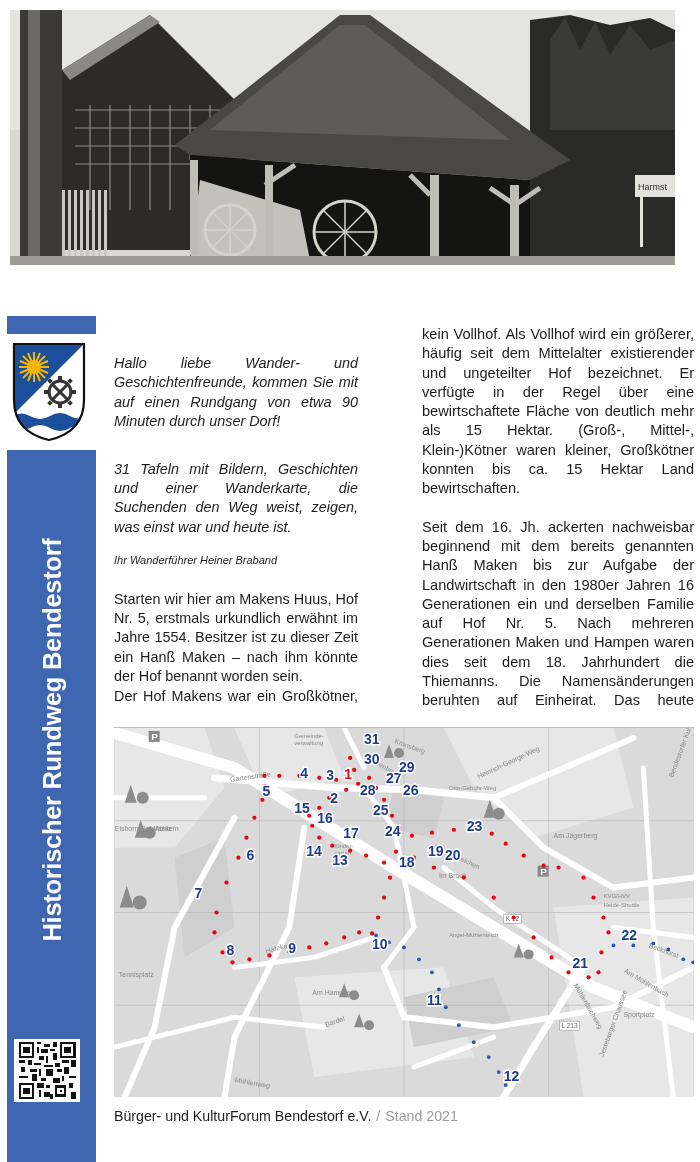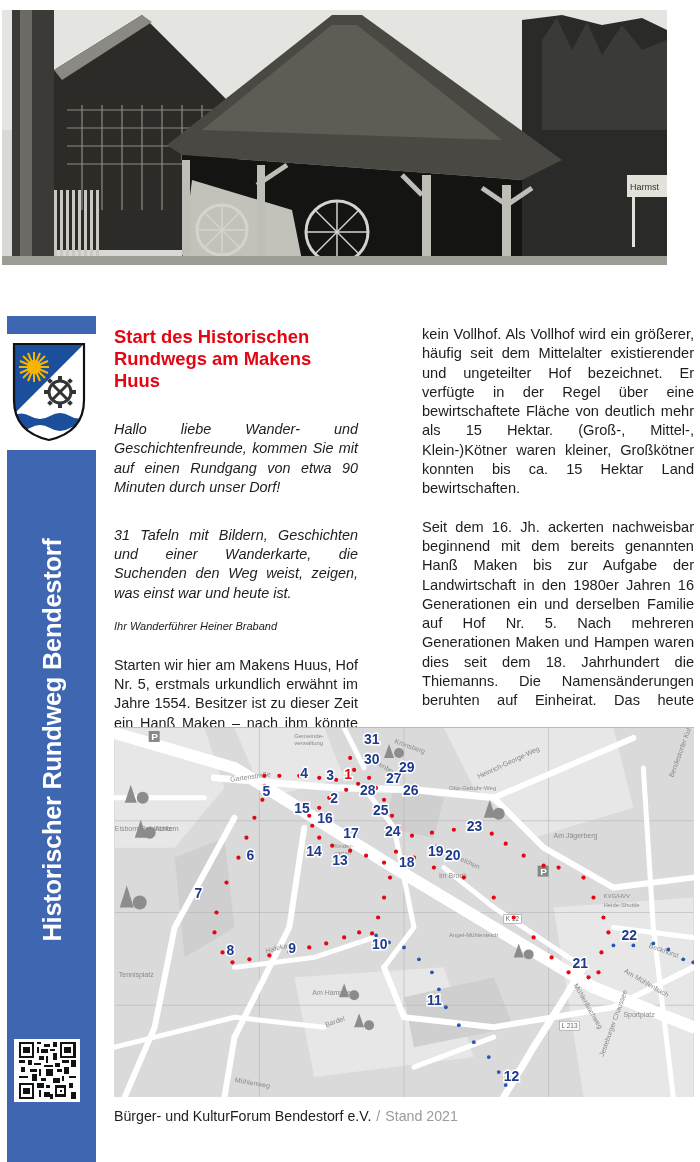--- a/index.html
+++ b/index.html
@@ -1,20 +1,20 @@
 <!DOCTYPE html>
 <html><head>
 <meta charset="utf-8">
 <style>
   * { box-sizing: border-box; margin: 0; padding: 0; }
   html, body { width: 700px; height: 1162px; background: #ffffff; overflow: hidden; }
   body { position: relative; font-family: "Liberation Sans", sans-serif; color: #1d1d1b; }
 
   
-  .photo { position: absolute; left: 2px; top: 10px; width: 665px; height: 255px; overflow: hidden; background: #fde047; }
+  .photo { position: absolute; left: 10px; top: 10px; width: 665px; height: 255px; overflow: hidden; background: #fde047; }
   .photo svg { display: block; width: 100%; height: 100%; }
 
   
   .bar-top { position: absolute; left: 7px; top: 316px; width: 89px; height: 18px; background: #3f67b1; }
   .crest { position: absolute; left: 10px; top: 340px; width: 78px; height: 102px; }
   .bar-main { position: absolute; left: 7px; top: 450px; width: 89px; height: 712px; background: #3f67b1; }
   .bar-title { position: absolute; left: 52px; top: 740px; transform: translate(-50%, -50%) rotate(-90deg);
     white-space: nowrap; color: #ffffff; font-weight: bold; font-size: 25.5px; letter-spacing: -0.3px;
     font-family: "Liberation Sans", sans-serif; transform-origin: center center; }
   .qr { position: absolute; left: 14px; top: 1039px; width: 66px; height: 63px; background: #fff; padding: 3px; }
@@ -221,21 +221,20 @@
       <rect x="22" y="18" width="2" height="2"></rect>
         <rect x="9" y="21" width="1" height="3"></rect>
         <rect x="11" y="22" width="3" height="2"></rect>
       <rect x="23" y="22" width="2" height="3"></rect>
         <rect x="14" y="23" width="1" height="2"></rect>
     </g>
   </svg>
 </div>
 
 <div class="col-left">
-  <h1 class="headline">Start des Historischen Rundwegs am Makens Huus</h1>
   <p class="intro">Hallo liebe Wander- und Geschichtenfreunde, kommen Sie mit auf einen Rundgang von etwa 90 Minuten durch unser Dorf!</p>
   <p class="intro">31 Tafeln mit Bildern, Geschichten und einer Wanderkarte, die Suchenden den Weg weist, zeigen, was einst war und heute ist.</p>
   <p class="sign">Ihr Wanderführer Heiner Braband</p>
   <p class="para first">Starten wir hier am Makens Huus, Hof Nr. 5, erstmals urkundlich erwähnt im Jahre 1554. Besitzer ist zu dieser Zeit ein Hanß Maken – nach ihm könnte der Hof benannt worden sein.</p>
   <p class="para hy-last">Der Hof Makens war ein Großkötner,</p>
 </div>
 
 <div class="col-right">
   <p class="para">kein Vollhof. Als Vollhof wird ein größerer, häufig seit dem Mittelalter existierender und ungeteilter Hof bezeichnet. Er verfügte in der Regel über eine bewirtschaftete Fläche von deutlich mehr als 15 Hektar. (Groß-, Mittel-, Klein-)Kötner waren kleiner, Großkötner konnten bis ca. 15 Hektar Land bewirtschaften.</p>
   <div class="gap"></div>

